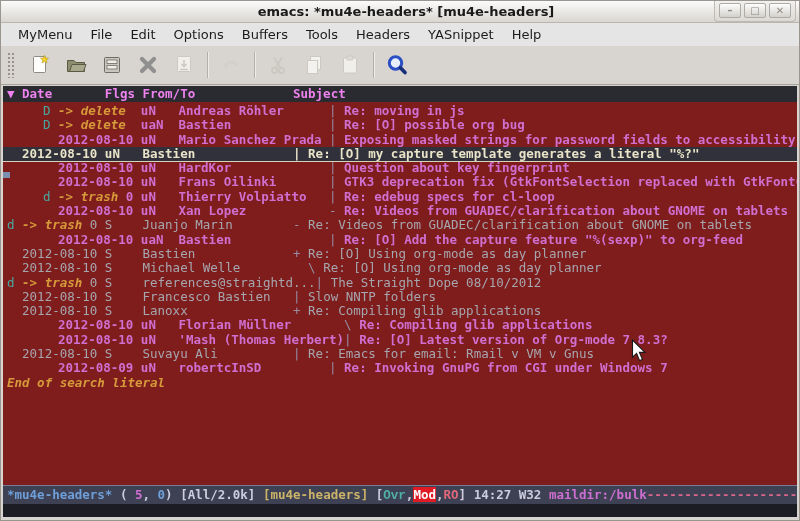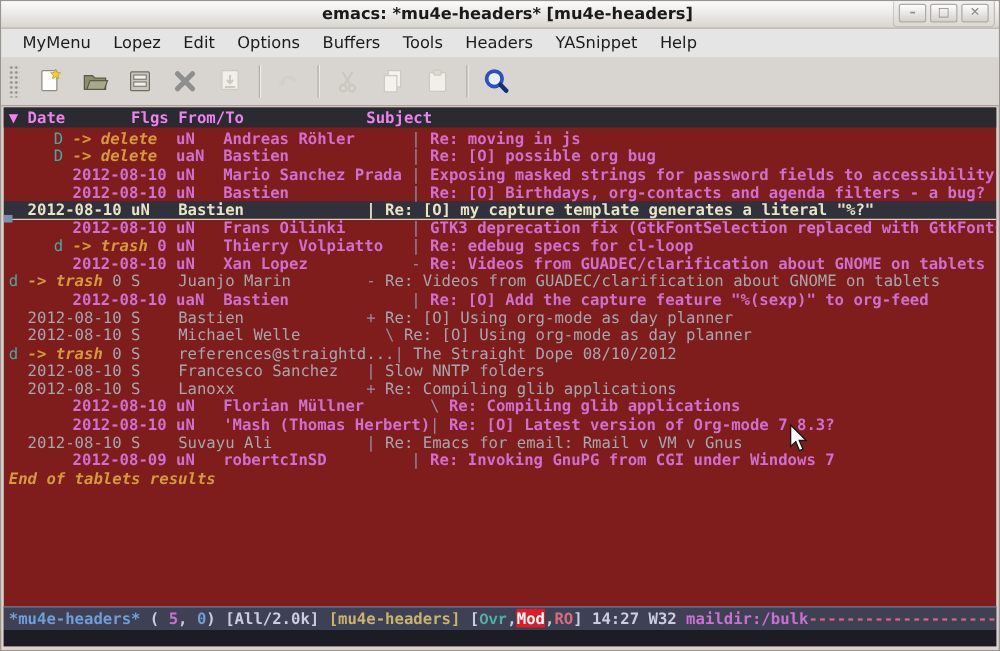--- a/index.html
+++ b/index.html
@@ -79,21 +79,21 @@
     <div class="title-text">emacs: *mu4e-headers* [mu4e-headers]</div>
     <div class="winbtns">
         <div class="winbtn">–</div>
         <div class="winbtn">□</div>
         <div class="winbtn">✕</div>
       </div>
   </div>
 
   <div class="menubar">
       <div class="menu-item">MyMenu</div>
-      <div class="menu-item">Lopez</div>
+      <div class="menu-item">File</div>
       <div class="menu-item">Edit</div>
       <div class="menu-item">Options</div>
       <div class="menu-item">Buffers</div>
       <div class="menu-item">Tools</div>
       <div class="menu-item">Headers</div>
       <div class="menu-item">YASnippet</div>
       <div class="menu-item">Help</div>
     </div>
 
   <div class="toolbar">
@@ -164,37 +164,37 @@
       </div>
     </div>
 
   <div class="emacs-area">
     <div class="header-line"><span>▼ </span><span>Date       </span><span>Flgs </span><span>From/To             </span><span>Subject</span></div>
     <div class="rows">
       <div class="cursor-block" style="top:70px;"></div>
     <div class="row unread"><span class="mark">D </span><span class="action">-&gt; delete</span><span>  </span><span>uN   </span><span>Andreas Röhler      </span><span class="thread">| </span><span>Re: moving in js</span></div>
         <div class="row unread"><span class="mark">D </span><span class="action">-&gt; delete</span><span>  </span><span>uaN  </span><span>Bastien             </span><span class="thread">| </span><span>Re: [O] possible org bug</span></div>
         <div class="row unread"><span class="mark">  </span><span>2012-08-10 </span><span>uN   </span><span>Mario Sanchez Prada </span><span class="thread">| </span><span>Exposing masked strings for password fields to accessibility</span></div>
-        <div class="row unread"><span class="mark">  </span><span>2012-08-10 </span><span>uN   </span><span>Bastien             </span><span class="thread">| </span><span>Re: [O] Birthdays, org-contacts and agenda filters - a bug?</span></div>
         <div class="row unread current"><span class="mark">  </span><span>2012-08-10 </span><span>uN   </span><span>Bastien             </span><span class="thread">| </span><span>Re: [O] my capture template generates a literal "%?"</span></div>
+        <div class="row unread"><span class="mark">  </span><span>2012-08-10 </span><span>uN   </span><span>HardKor             </span><span class="thread">| </span><span>Question about key fingerprint</span></div>
         <div class="row unread"><span class="mark">  </span><span>2012-08-10 </span><span>uN   </span><span>Frans Oilinki       </span><span class="thread">| </span><span>GTK3 deprecation fix (GtkFontSelection replaced with GtkFontChooser)</span></div>
         <div class="row unread"><span class="mark">d </span><span class="action">-&gt; trash</span><span> 0 </span><span>uN   </span><span>Thierry Volpiatto   </span><span class="thread">| </span><span>Re: edebug specs for cl-loop</span></div>
         <div class="row unread"><span class="mark">  </span><span>2012-08-10 </span><span>uN   </span><span>Xan Lopez           </span><span class="thread">- </span><span>Re: Videos from GUADEC/clarification about GNOME on tablets</span></div>
         <div class="row read"><span class="mark">d </span><span class="action">-&gt; trash</span><span> 0 </span><span>S    </span><span>Juanjo Marin        </span><span class="thread">- </span><span>Re: Videos from GUADEC/clarification about GNOME on tablets</span></div>
         <div class="row unread"><span class="mark">  </span><span>2012-08-10 </span><span>uaN  </span><span>Bastien             </span><span class="thread">| </span><span>Re: [O] Add the capture feature "%(sexp)" to org-feed</span></div>
         <div class="row read"><span class="mark">  </span><span>2012-08-10 </span><span>S    </span><span>Bastien             </span><span class="thread">+ </span><span>Re: [O] Using org-mode as day planner</span></div>
         <div class="row read"><span class="mark">  </span><span>2012-08-10 </span><span>S    </span><span>Michael Welle       </span><span class="thread">  \ </span><span>Re: [O] Using org-mode as day planner</span></div>
         <div class="row read"><span class="mark">d </span><span class="action">-&gt; trash</span><span> 0 </span><span>S    </span><span>references@straightd...</span><span class="thread">| </span><span>The Straight Dope 08/10/2012</span></div>
-        <div class="row read"><span class="mark">  </span><span>2012-08-10 </span><span>S    </span><span>Francesco Sanchez   </span><span class="thread">| </span><span>Slow NNTP folders</span></div>
+        <div class="row read"><span class="mark">  </span><span>2012-08-10 </span><span>S    </span><span>Francesco Bastien   </span><span class="thread">| </span><span>Slow NNTP folders</span></div>
         <div class="row read"><span class="mark">  </span><span>2012-08-10 </span><span>S    </span><span>Lanoxx              </span><span class="thread">+ </span><span>Re: Compiling glib applications</span></div>
         <div class="row unread"><span class="mark">  </span><span>2012-08-10 </span><span>uN   </span><span>Florian Müllner     </span><span class="thread">  \ </span><span>Re: Compiling glib applications</span></div>
         <div class="row unread"><span class="mark">  </span><span>2012-08-10 </span><span>uN   </span><span>'Mash (Thomas Herbert)</span><span class="thread">| </span><span>Re: [O] Latest version of Org-mode 7.8.3?</span></div>
         <div class="row read"><span class="mark">  </span><span>2012-08-10 </span><span>S    </span><span>Suvayu Ali          </span><span class="thread">| </span><span>Re: Emacs for email: Rmail v VM v Gnus</span></div>
         <div class="row unread"><span class="mark">  </span><span>2012-08-09 </span><span>uN   </span><span>robertcInSD         </span><span class="thread">| </span><span>Re: Invoking GnuPG from CGI under Windows 7</span></div>
-        <div class="end-marker">End of tablets results</div>
+        <div class="end-marker">End of search literal</div>
       </div>
     <div class="mode-line"><span class="ml-blue">*mu4e-headers*</span><span class="ml-plain"> ( </span><span class="ml-violet">5</span><span class="ml-plain">, </span><span class="ml-blue">0</span><span class="ml-plain">) </span><span class="ml-plain">[All/2.0k] </span><span class="ml-tan">[mu4e-headers]</span><span class="ml-plain"> [</span><span class="ml-teal">Ovr</span><span class="ml-plain">,</span><span class="ml-mod">Mod</span><span class="ml-plain">,</span><span class="ml-salmon">RO</span><span class="ml-plain">] </span><span class="ml-plain">14:27 W32 </span><span class="ml-violet">maildir:/bulk</span><span class="ml-dashes">--------------------------------------------------</span></div>
     <div class="echo-area"></div>
   </div>
 
   <svg class="mouse-cursor" width="17" height="24" viewBox="0 0 17 24">
     <path d="M1.5 1 L1.5 18.2 L5.6 14.4 L8.6 21.6 L11.4 20.4 L8.4 13.4 L14 13.4 Z" fill="#ffffff" stroke="#1a1a1a" stroke-width="1.1"></path>
   </svg>
 
 </div>

